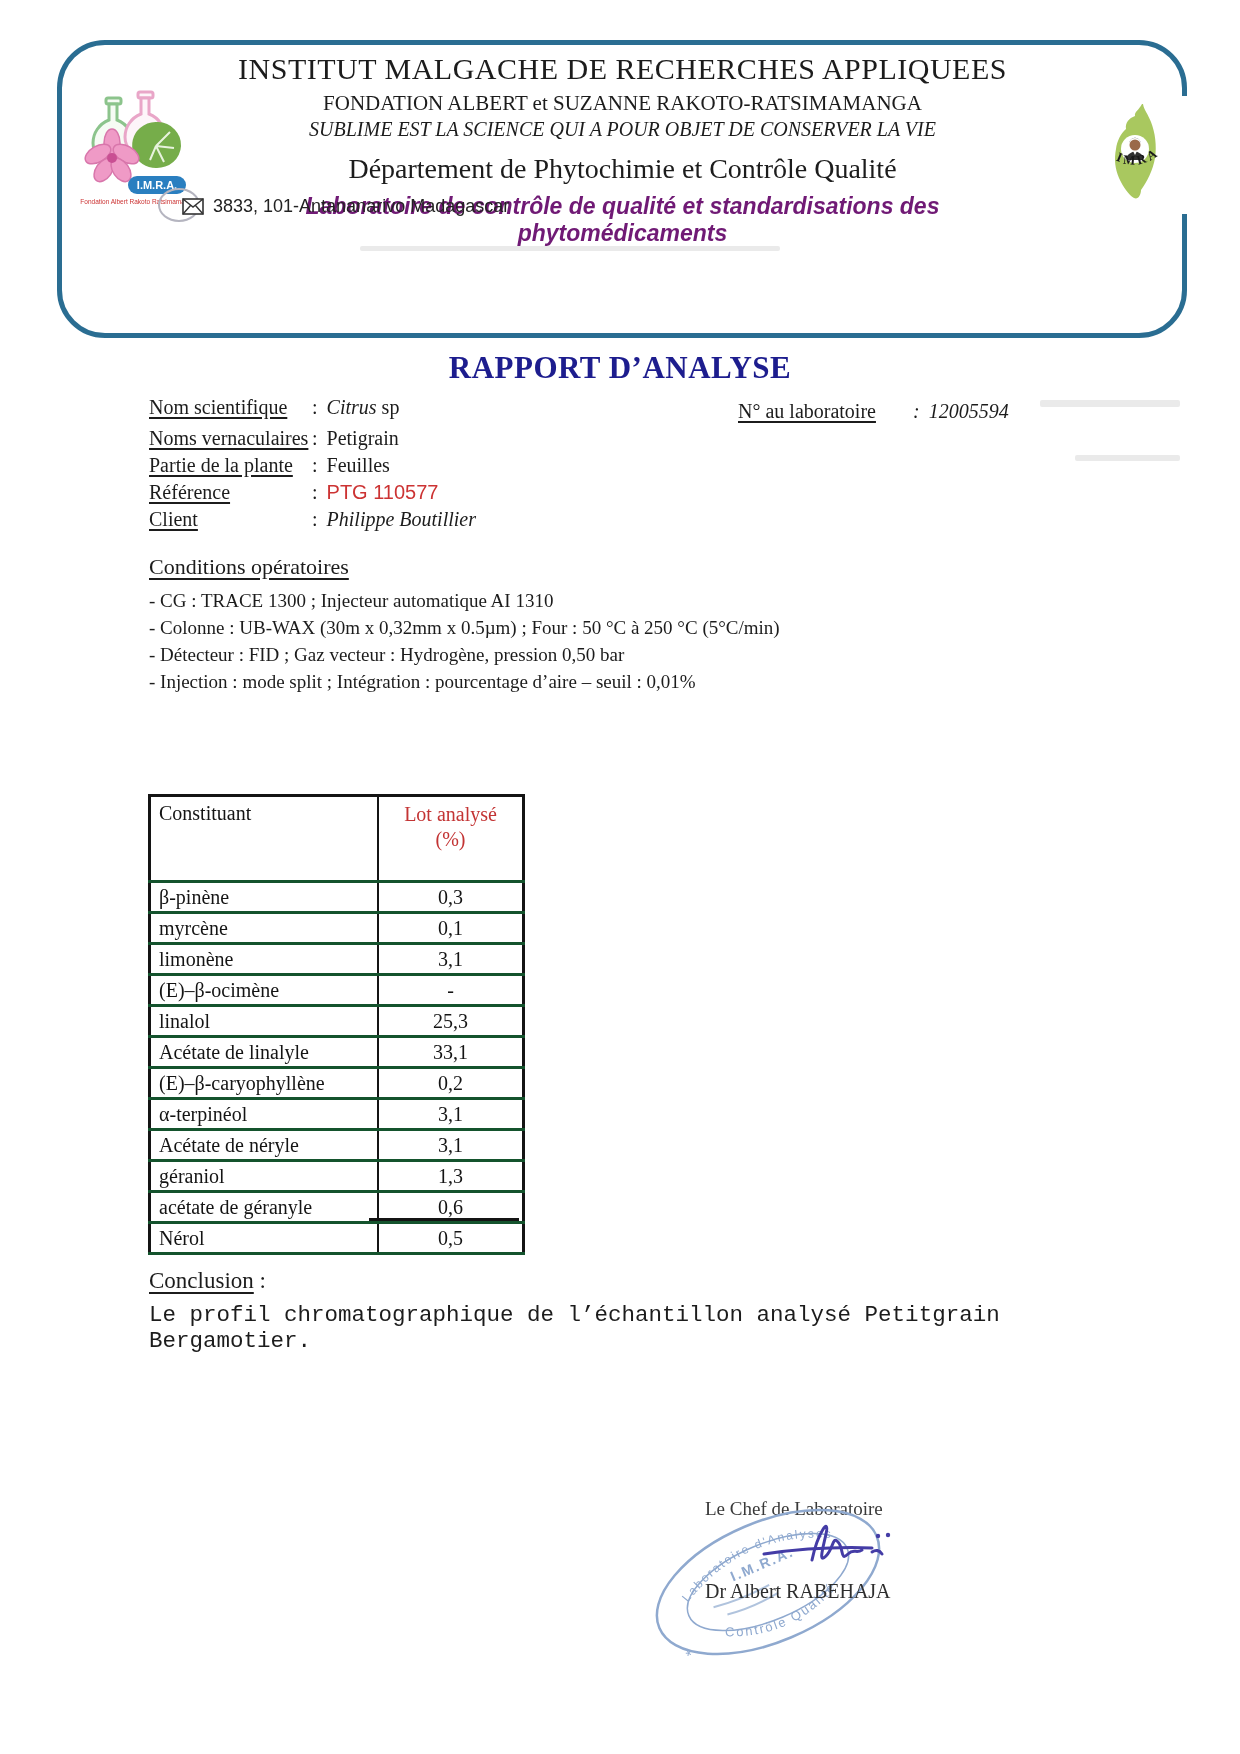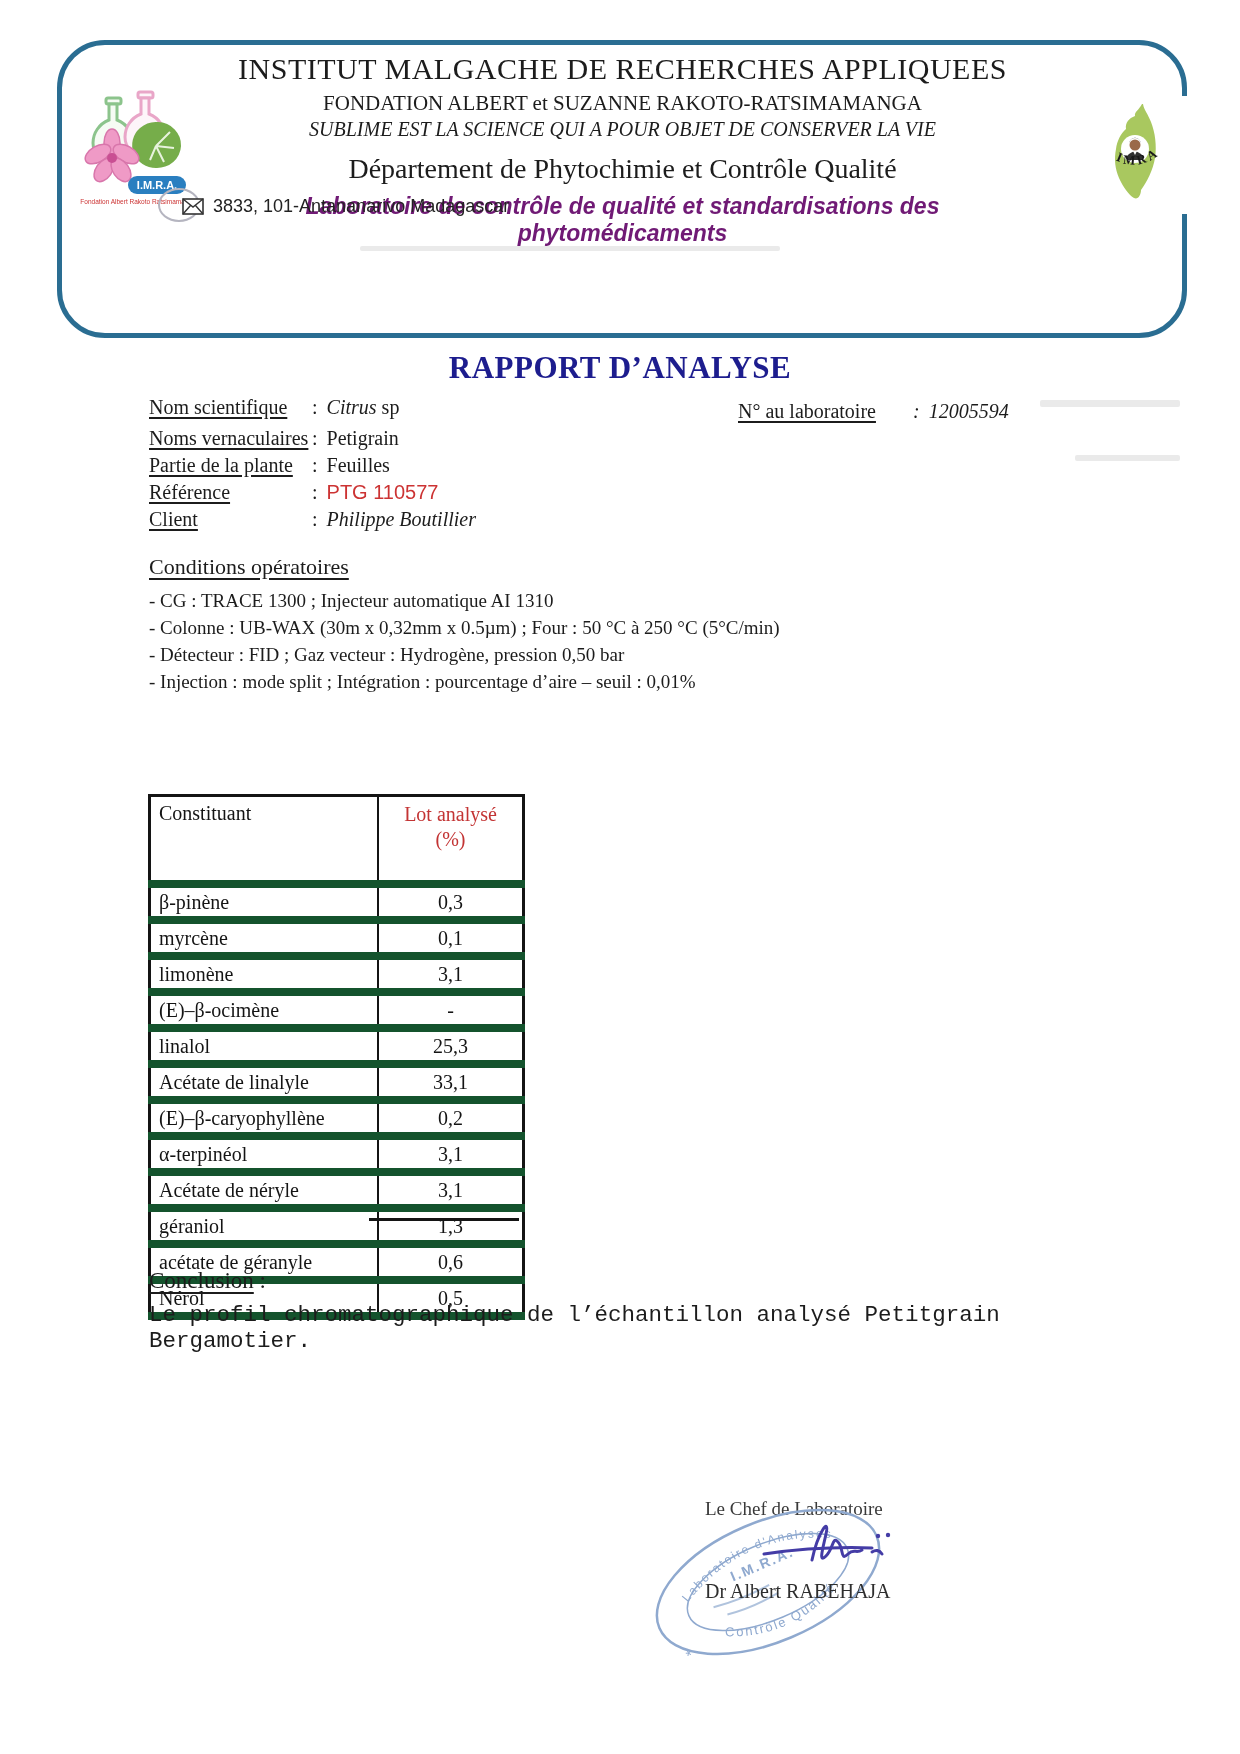--- a/index.html
+++ b/index.html
@@ -44,21 +44,21 @@
   .lab-num .f-val{left:175px;}
 
   
   .cond-head{position:absolute;left:149px;top:554px;font-size:22px;
              text-decoration:underline;text-underline-offset:4px;}
   .cond-line{position:absolute;left:149px;font-size:19px;white-space:nowrap;}
 
   
   .ctable{position:absolute;left:148px;top:794px;border-collapse:collapse;
           font-size:20px;color:#141414;}
-  .ctable td,.ctable th{border-top:3px solid #141414;border-bottom:8px solid #14532d;
+  .ctable td,.ctable th{border-top:3px solid #141414;border-bottom:3px solid #14532d;
           padding:0;font-weight:normal;text-align:left;}
   .ctable .c1{width:218px;border-left:3px solid #141414;border-right:2px solid #141414;
           padding-left:8px;}
   .ctable .c2{width:143px;border-right:3px solid #141414;text-align:center;margin-top:44px;}
   .ctable thead .c1{vertical-align:top;padding-top:5px;height:78px;}
   .ctable thead .c2{vertical-align:top;padding-top:5px;color:#c33434;line-height:1.25;}
   .ctable tbody td{height:28px;}
   .b{font-weight:bold;}
   .table-ghost-line{position:absolute;left:369px;top:1218px;width:150px;height:3px;background:#141414;}
 

